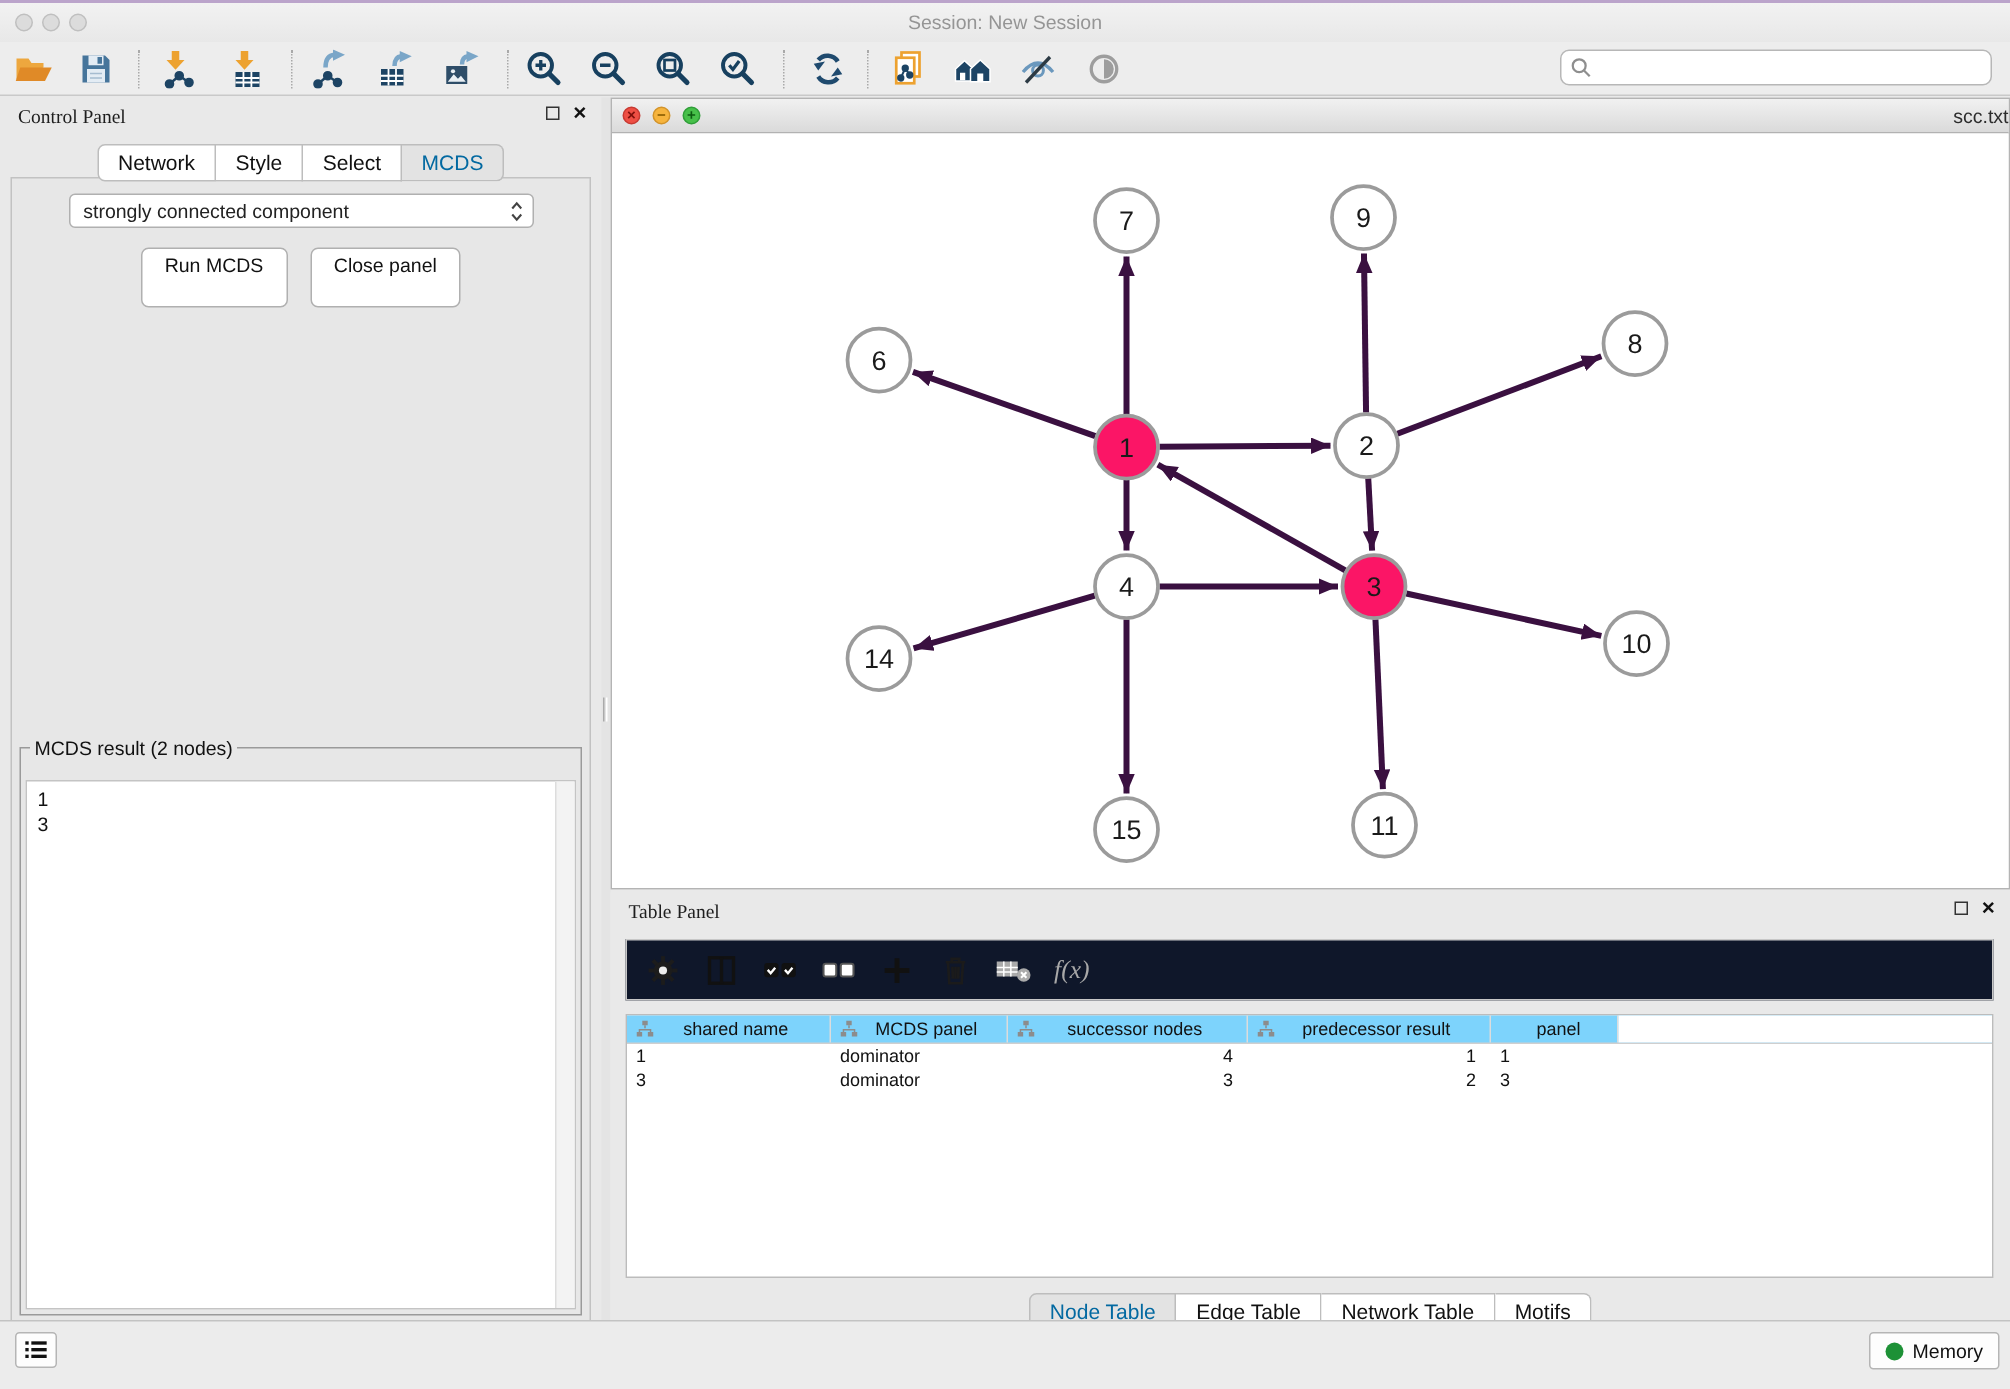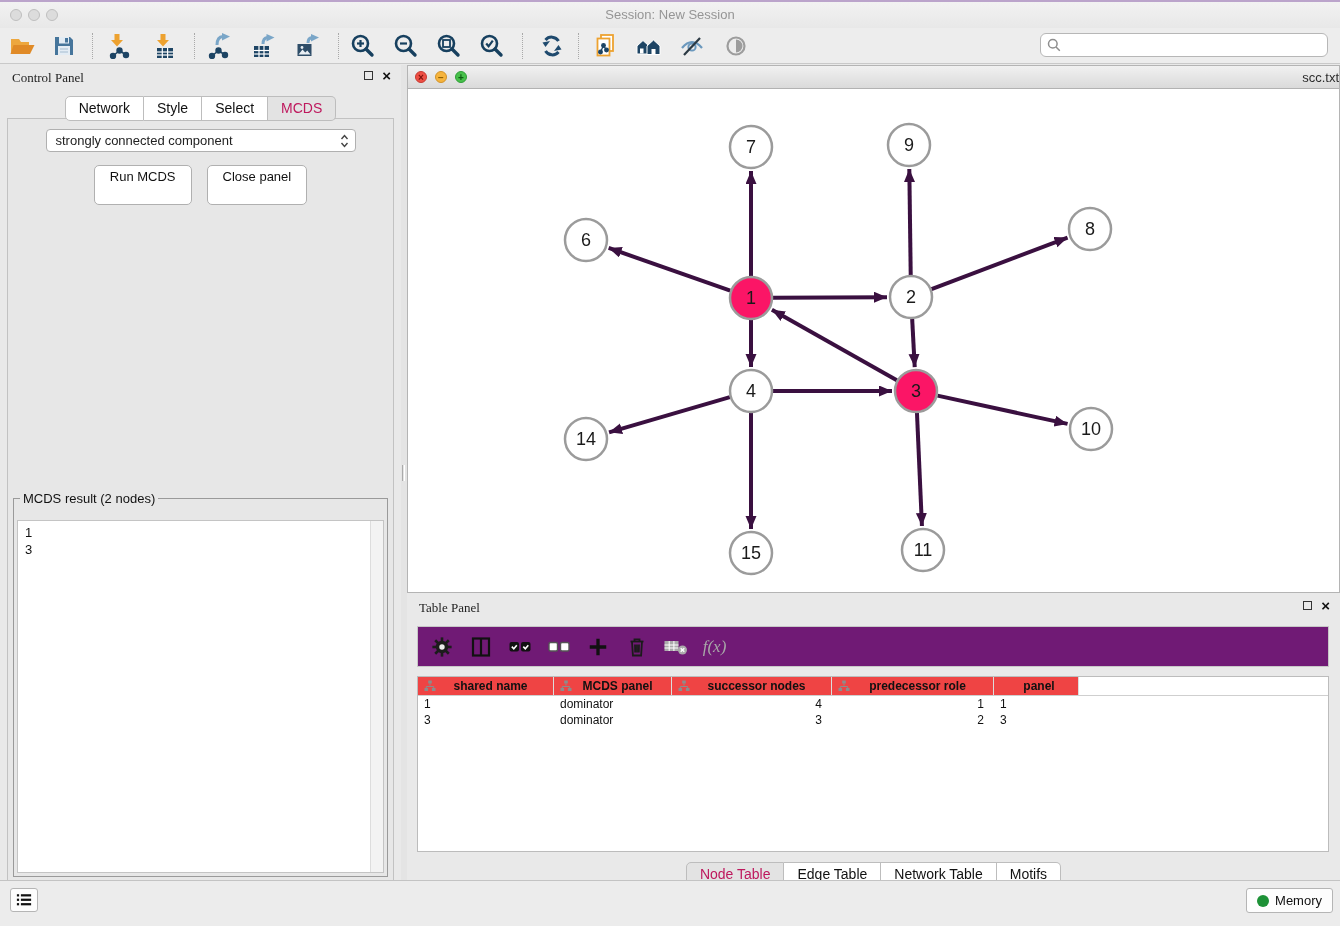--- a/index.html
+++ b/index.html
@@ -45,21 +45,21 @@
   .float-box { width:9px; height:9px; border:1.5px solid #333; display:inline-block; }
   .close-x { font-size:15px; font-weight:700; color:#111; line-height:11px; }
 
   .cp-tabs { position:absolute; top:31px; left:0; right:0; display:flex; justify-content:center; z-index:2; }
   .tab {
     font-size:14px; padding:3px 13px 4px; background:#fff; border:1px solid #bdbdbd; border-left-width:0;
     color:#111; cursor:default; white-space:nowrap;
   }
   .tab:first-child { border-left-width:1px; border-top-left-radius:5px; border-bottom-left-radius:5px; }
   .tab:last-child { border-top-right-radius:5px; border-bottom-right-radius:5px; }
-  .tab.active { background:#e3e3e3; color:#be185d; }
+  .tab.active { background:#e3e3e3; color:#0369a1; }
 
   .cp-content {
     position:absolute; left:7px; right:7px; top:53px; bottom:5px;
     background:#e7e7e7; border:1px solid #c2c2c2;
   }
   .opt-label { text-align:center; font-size:13px; margin-top:22px; color:#1a1a1a; }
   .cp-select {
     margin:10px auto 0; width:310px; height:23px; background:#fff; border:1px solid #b0b0b0;
     border-radius:4px; font-size:13px; display:flex; align-items:center; padding:0 6px 0 9px; position:relative;
   }
@@ -91,27 +91,27 @@
   .nlight { width:12px; height:12px; border-radius:50%; font-size:10px; font-weight:700; line-height:12px; text-align:center; }
   .nl-close { background:#ee4f44; border:1px solid #c73a32; color:#7d100b; }
   .nl-min   { background:#f6b43d; border:1px solid #d2932a; color:#8a5d00; }
   .nl-max   { background:#47c04a; border:1px solid #2f9e38; color:#0c5c12; }
   .nw-canvas { position:absolute; left:0; right:0; top:23px; bottom:0; background:#fff; }
 
   
   .table-panel { position:absolute; left:407px; top:595px; right:0; bottom:38px; background:#e9e9e9; }
   .tp-toolbar {
     position:absolute; left:10px; right:11px; top:31px; height:41px;
-    background:#701a75; border:1px solid #c7c7c7; display:flex; align-items:center; gap:10px; padding-left:9px;
+    background:#0f172a; border:1px solid #c7c7c7; display:flex; align-items:center; gap:10px; padding-left:9px;
   }
   .tpbtn { width:29px; height:29px; display:flex; align-items:center; justify-content:center; cursor:default; }
   .fx { font-family:"Liberation Serif",serif; font-style:italic; font-size:17px; color:#a8a8a8; }
   .tp-table { position:absolute; left:10px; right:11px; top:81px; height:176px; background:#fff; border:1px solid #bcbcbc; }
   .thead, .trow { display:grid; grid-template-columns:136px 118px 160px 162px 85px 1fr; }
-  .thead { height:19px; background:#ef4444; border-bottom:1px solid #cfcfcf;font-weight:bold; }
+  .thead { height:19px; background:#7dd3fc; border-bottom:1px solid #cfcfcf; }
   .th { display:flex; align-items:center; font-size:12px; color:#111; border-right:1px solid #dcdcdc; padding-left:6px; }
   .th .hlabel { flex:1; text-align:center; padding-right:8px; }
   .th.no-icon .hlabel { padding-right:0; }
   .th.filler { border-right:none; background:#fff; }
   .trow { height:16px; font-size:12px; color:#111; }
   .td { padding:0 8px 0 6px; display:flex; align-items:center; white-space:nowrap; }
   .td.num { justify-content:flex-end; padding-right:10px; }
   .tp-tabs { position:absolute; left:0; right:0; top:267px; display:flex; justify-content:center; }
 
   
@@ -539,21 +539,21 @@
       </div>
       <div class="th">
         <svg width="12" height="12" viewBox="0 0 12 12">
             <g fill="#8c8c8c">
               <rect x="4.2" y="0.5" width="3.6" height="3"></rect>
               <rect x="0.5" y="8" width="3.6" height="3"></rect>
               <rect x="7.9" y="8" width="3.6" height="3"></rect>
             </g>
             <path d="M6 3.5 v2 M2.3 8 v-1.5 h7.4 v1.5" fill="none" stroke="#8c8c8c" stroke-width="1"></path>
           </svg>
-        <span class="hlabel">predecessor role</span>
+        <span class="hlabel">predecessor result</span>
       </div>
       <div class="th no-icon">
         <span class="hlabel">panel</span>
       </div>
       <div class="th filler"></div>
     </div>
     <div class="trow">
       <div class="td">1</div>
       <div class="td">dominator</div>
       <div class="td num">4</div>

